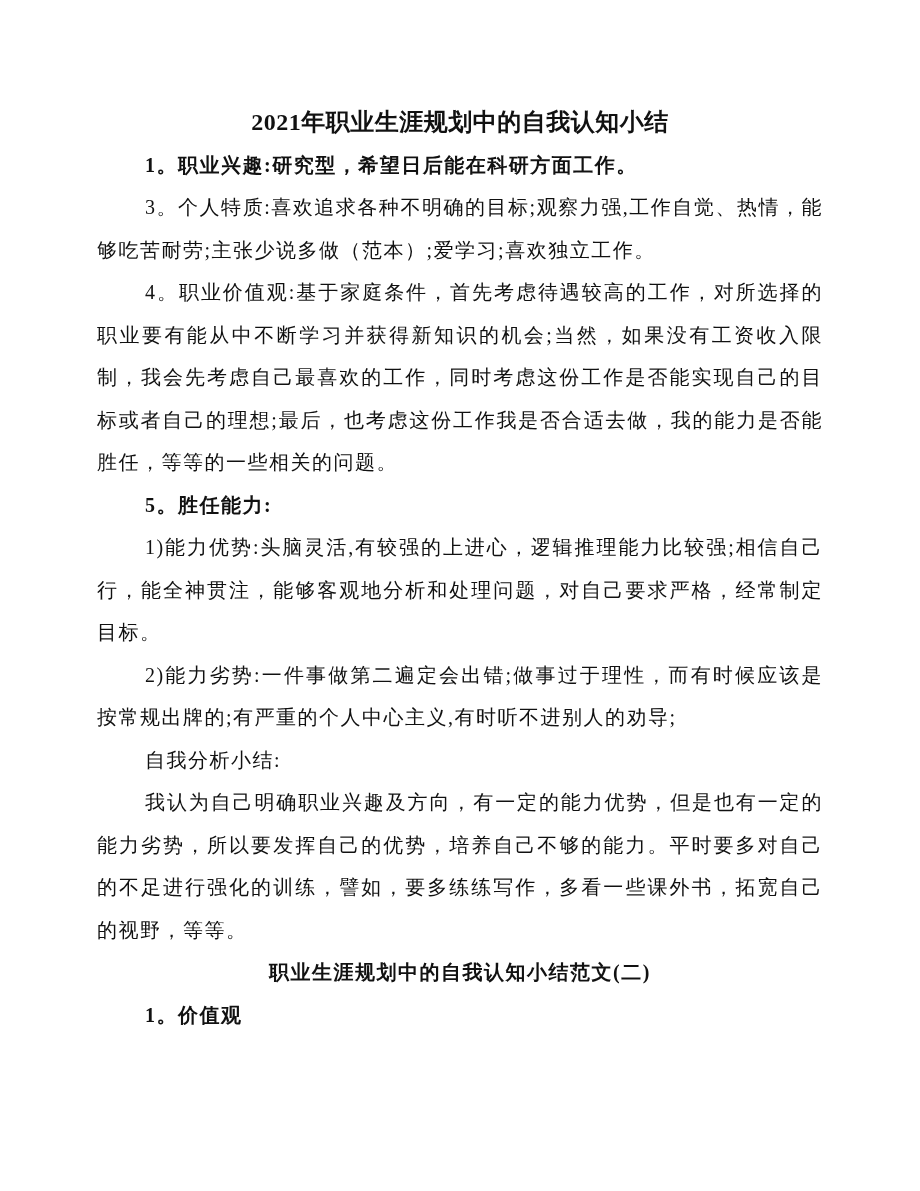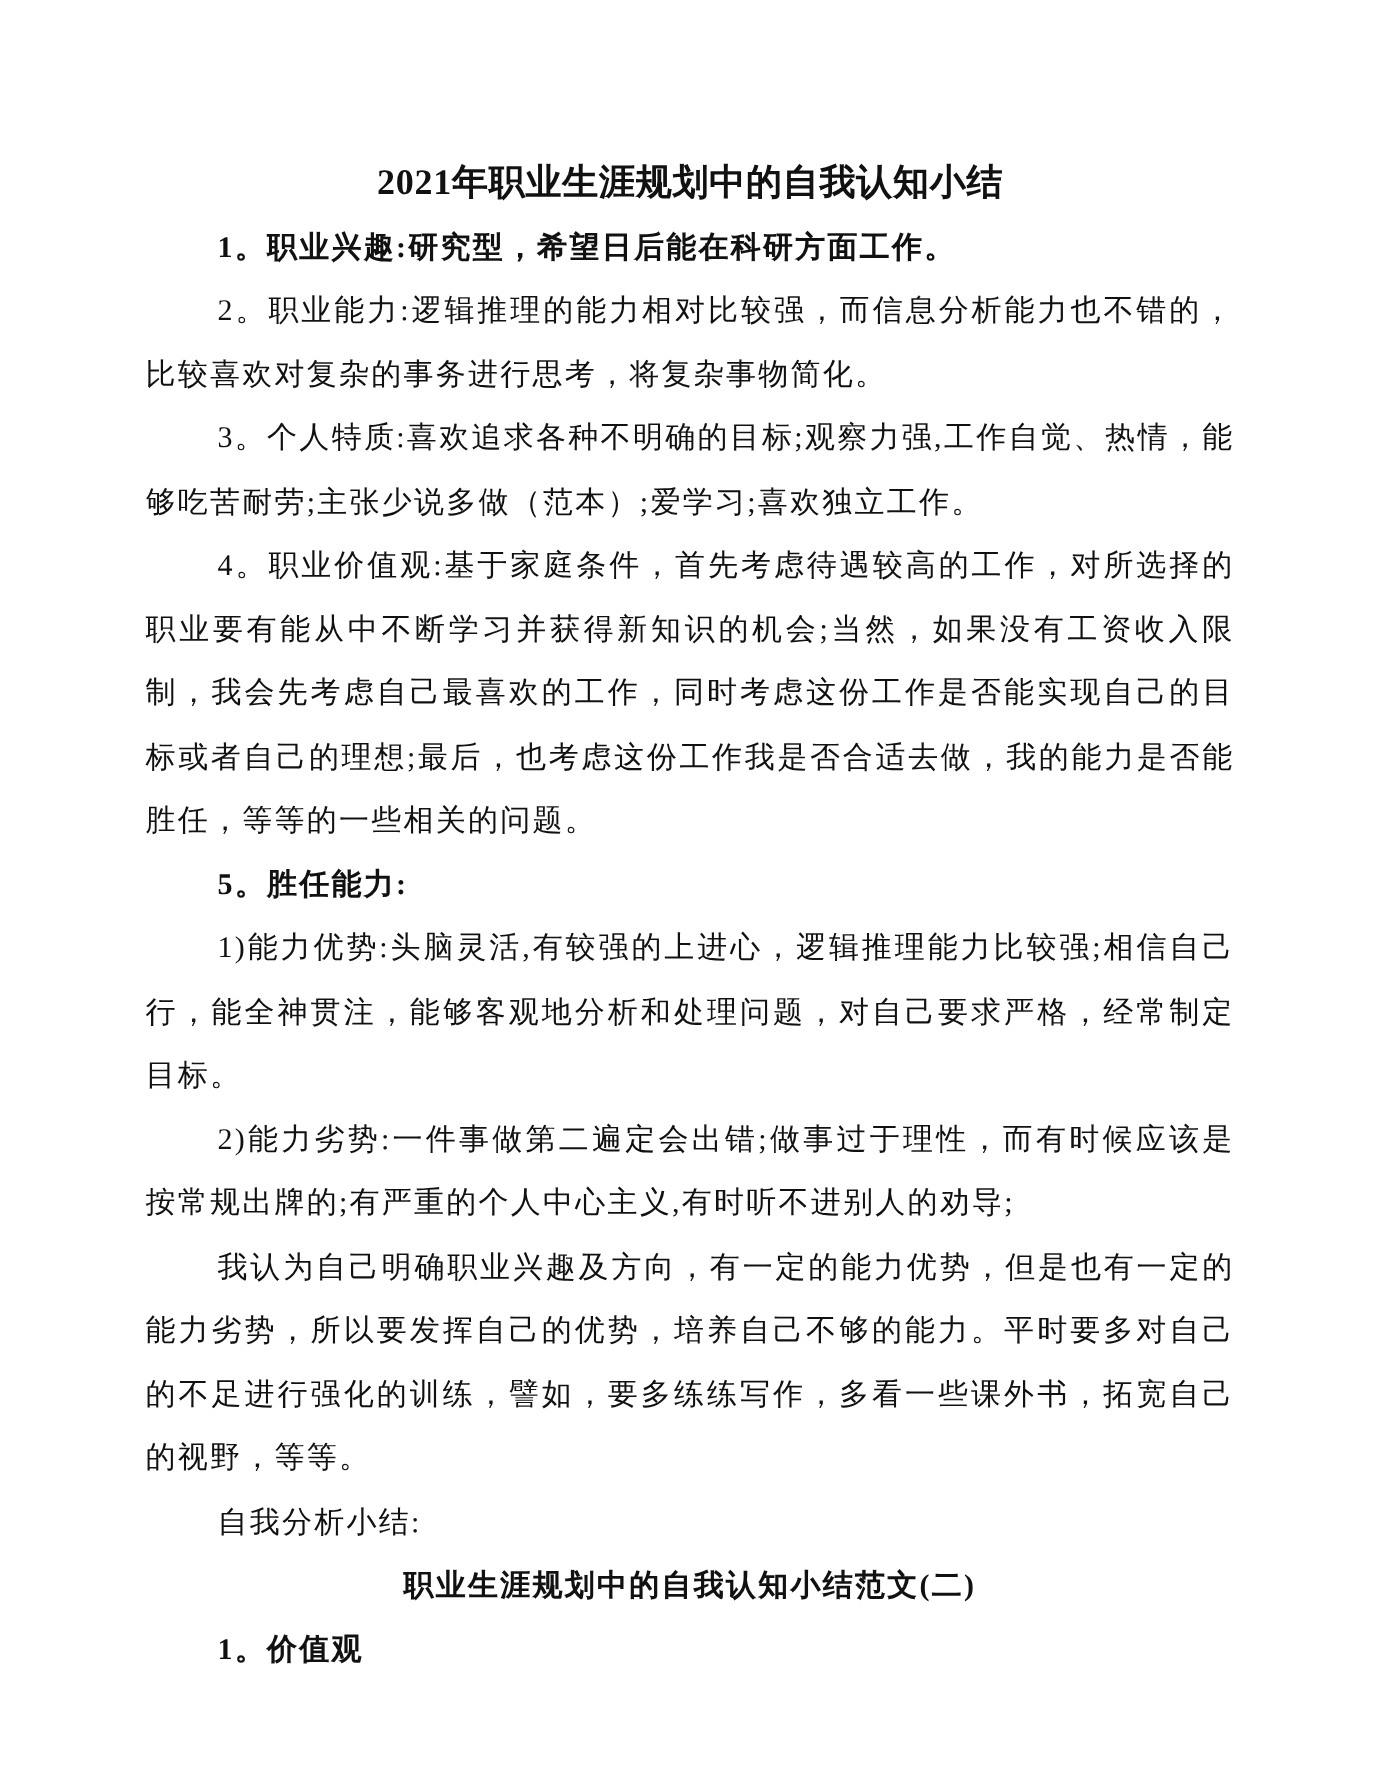--- a/index.html
+++ b/index.html
@@ -62,25 +62,24 @@
   }
 </style>
 </head>
 <body>
 
 <div class="page">
   <div class="content">
     <h1 class="doc-title">2021年职业生涯规划中的自我认知小结</h1>
     <div class="doc-body" id="doc-body">
         <p class="bold">1。职业兴趣:研究型，希望日后能在科研方面工作。</p>
-        <p>2。职业能力:逻辑推理的能力相对比较强，而信息分析能力也不错的，比较喜欢对复杂的事务进行思考，将复杂事物简化。</p>
         <p>3。个人特质:喜欢追求各种不明确的目标;观察力强,工作自觉、热情，能够吃苦耐劳;主张少说多做（范本）;爱学习;喜欢独立工作。</p>
         <p>4。职业价值观:基于家庭条件，首先考虑待遇较高的工作，对所选择的职业要有能从中不断学习并获得新知识的机会;当然，如果没有工资收入限制，我会先考虑自己最喜欢的工作，同时考虑这份工作是否能实现自己的目标或者自己的理想;最后，也考虑这份工作我是否合适去做，我的能力是否能胜任，等等的一些相关的问题。</p>
         <p class="bold">5。胜任能力:</p>
         <p>1)能力优势:头脑灵活,有较强的上进心，逻辑推理能力比较强;相信自己行，能全神贯注，能够客观地分析和处理问题，对自己要求严格，经常制定目标。</p>
         <p>2)能力劣势:一件事做第二遍定会出错;做事过于理性，而有时候应该是按常规出牌的;有严重的个人中心主义,有时听不进别人的劝导;</p>
+        <p>自我分析小结:</p>
         <p>我认为自己明确职业兴趣及方向，有一定的能力优势，但是也有一定的能力劣势，所以要发挥自己的优势，培养自己不够的能力。平时要多对自己的不足进行强化的训练，譬如，要多练练写作，多看一些课外书，拓宽自己的视野，等等。</p>
-        <p>自我分析小结:</p>
         <p class="bold center">职业生涯规划中的自我认知小结范文(二)</p>
         <p class="bold">1。价值观</p>
       </div>
   </div>
 </div>
 
 </body></html>

